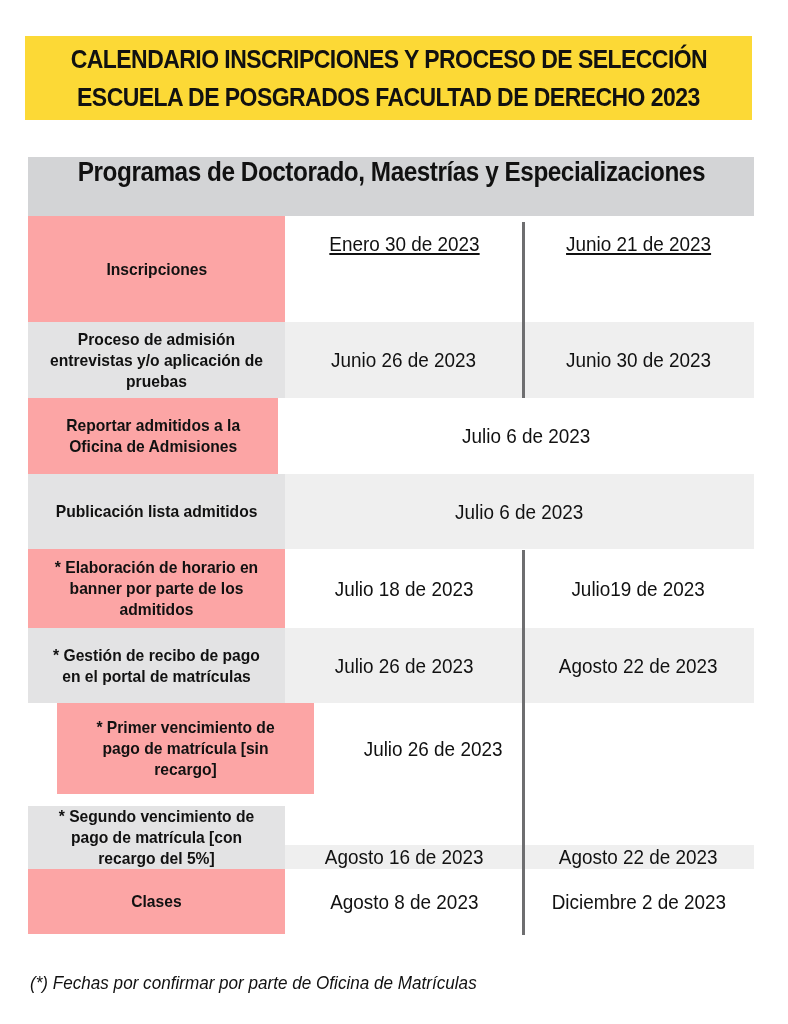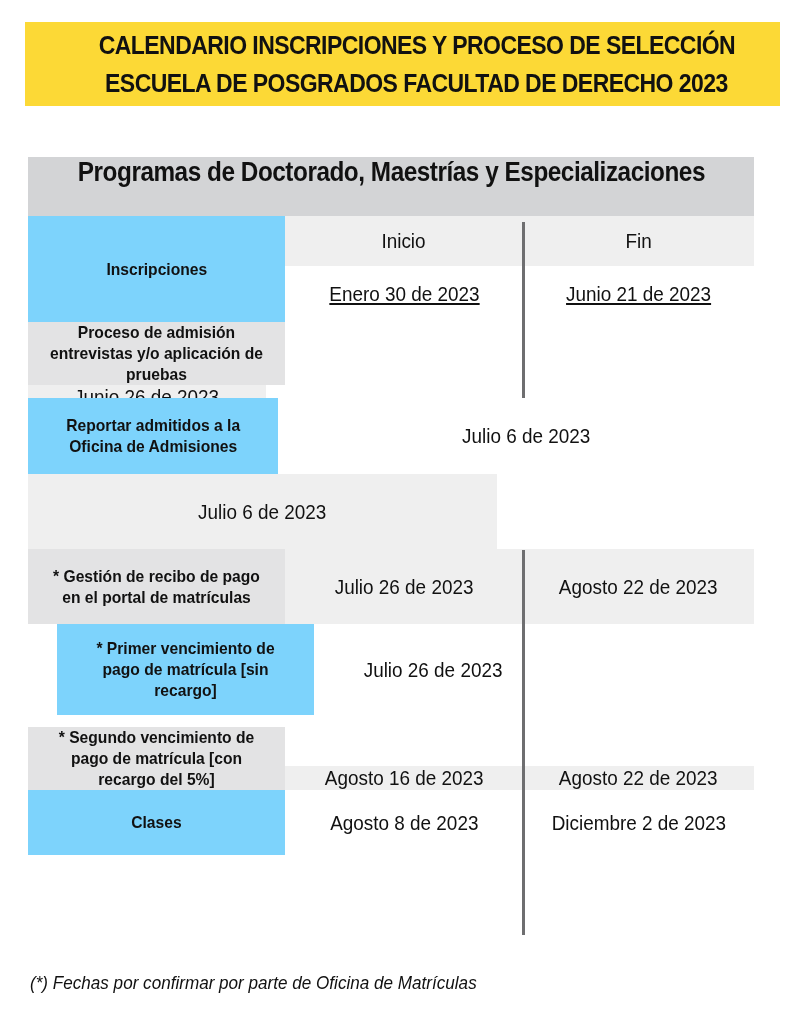--- a/index.html
+++ b/index.html
@@ -2,23 +2,23 @@
 <html><head>
 <meta charset="utf-8">
 <style>
   html, body { margin: 0; padding: 0; }
   body {
     width: 788px; height: 1024px; background: #ffffff; position: relative;
     font-family: "Liberation Sans", "DejaVu Sans", sans-serif; color: #111;
     overflow: hidden;
   }
   .banner {
-    position: absolute; left: 25px; top: 22px; width: 727px; height: 84px;
+    position: absolute; left: 25px; top: 36px; width: 727px; height: 84px;
     background: #fcd936; display: flex; flex-direction: column;
-    justify-content: center; align-items: center; padding-left: 28px;
+    justify-content: center; align-items: center;
   }
   .banner .line {
     font-family: "Liberation Sans", sans-serif; font-weight: bold;
     font-size: 25px; letter-spacing: -0.6px; transform: scaleX(0.92);
     color: #111; line-height: 38px; white-space: nowrap;
   }
   .table {
     position: absolute; left: 28px; top: 157px; width: 726px;
   }
   .thead {
@@ -37,21 +37,21 @@
   }
   .cell-label span { transform: scaleX(0.92); display: inline-block; }
   .cell {
     display: flex; align-items: center; justify-content: center;
     font-size: 21px; color: #111; white-space: nowrap;
   }
   .cell span { transform: scaleX(0.9); display: inline-block; }
   .c-start { width: 238px; }
   .c-end { width: 231px; }
   .c-span { width: 469px; }
-  .bg-l1 { background: #7dd3fc; }
+  .bg-l1 { background: #fca5a5; }
   .bg-l2 { background: #e3e3e4; }
   .bg-w { background: #ffffff; }
   .bg-g { background: #efefef; }
   .divider {
     position: absolute; left: 494px; width: 3px; background: #6e6e70;
   }
   .footnote {
     position: absolute; left: 30px; top: 972px; font-style: italic;
     font-size: 19px; color: #111; white-space: nowrap;
     transform: scaleX(0.9); transform-origin: left center;
@@ -68,40 +68,32 @@
 <div class="table">
   <div class="thead">
     <span>Programas de Doctorado, Maestrías y Especializaciones</span>
   </div>
 
   <div class="row" style="height:106px;">
     <div class="cell-label bg-l1">
         <span>Inscripciones</span>
       </div>
     <div style="display:flex;flex-direction:column;">
-      <div style="display:flex;height:50px;">
-        <div class="cell c-start bg-g">
-            <span>Inicio</span>
-          </div>
-        <div class="cell c-end bg-g">
-            <span>Fin</span>
-          </div>
-      </div>
       <div style="display:flex;height:56px;text-decoration:underline;">
         <div class="cell c-start bg-w">
             <span>Enero 30 de 2023</span>
           </div>
         <div class="cell c-end bg-w">
             <span>Junio 21 de 2023</span>
           </div>
       </div>
     </div>
   </div>
 
-  <div class="row" style="height:76px;flex-direction:column;">
+  <div class="row" style="height:76px;">
     <div class="cell-label bg-l2">
         <span>Proceso de admisión entrevistas y/o aplicación de pruebas</span>
       </div>
     <div class="cell c-start bg-g">
         <span>Junio 26 de 2023</span>
       </div>
     <div class="cell c-end bg-g">
         <span>Junio 30 de 2023</span>
       </div>
   </div>
@@ -109,25 +101,39 @@
   <div class="row" style="height:76px;gap:20px;">
     <div class="cell-label bg-l1">
         <span>Reportar admitidos a la Oficina de Admisiones</span>
       </div>
     <div class="cell c-span bg-w">
         <span>Julio 6 de 2023</span>
       </div>
   </div>
 
   <div class="row" style="height:75px;">
+    <div class="cell-label bg-l2">
+        <span>Publicación lista admitidos</span>
+      </div>
     <div class="cell c-span bg-g">
         <span>Julio 6 de 2023</span>
       </div>
   </div>
 
+  <div class="row" style="height:79px;">
+    <div class="cell-label bg-l1">
+        <span>* Elaboración de horario en banner por parte de los admitidos</span>
+      </div>
+    <div class="cell c-start bg-w">
+        <span>Julio 18 de 2023</span>
+      </div>
+    <div class="cell c-end bg-w">
+        <span>Julio19 de 2023</span>
+      </div>
+  </div>
 
   <div class="row" style="height:75px;">
     <div class="cell-label bg-l2">
         <span>* Gestión de recibo de pago en el portal de matrículas</span>
       </div>
     <div class="cell c-start bg-g">
         <span>Julio 26 de 2023</span>
       </div>
     <div class="cell c-end bg-g">
         <span>Agosto 22 de 2023</span>

